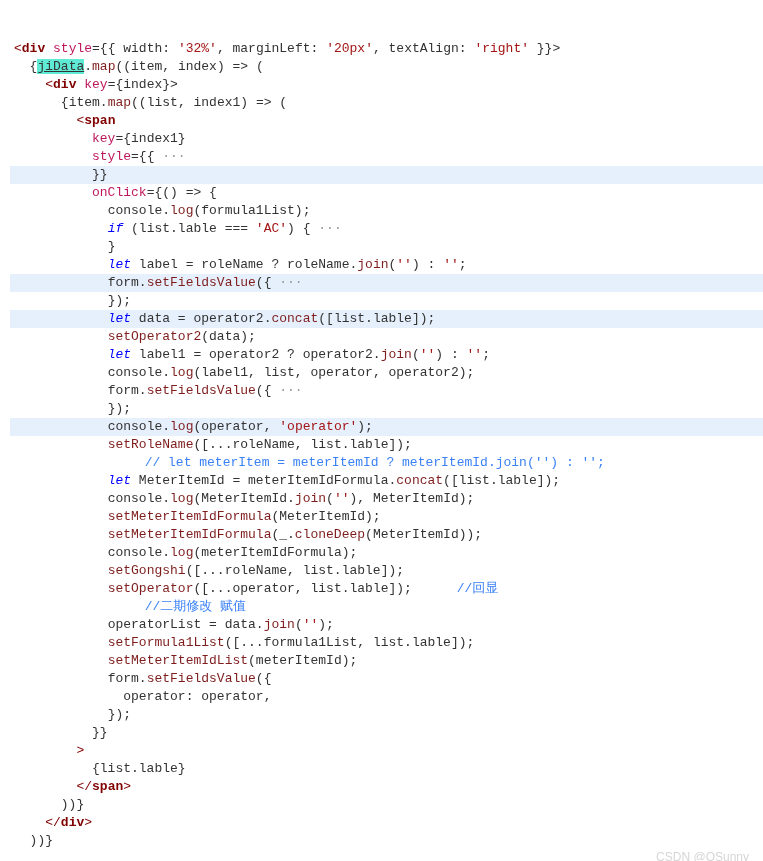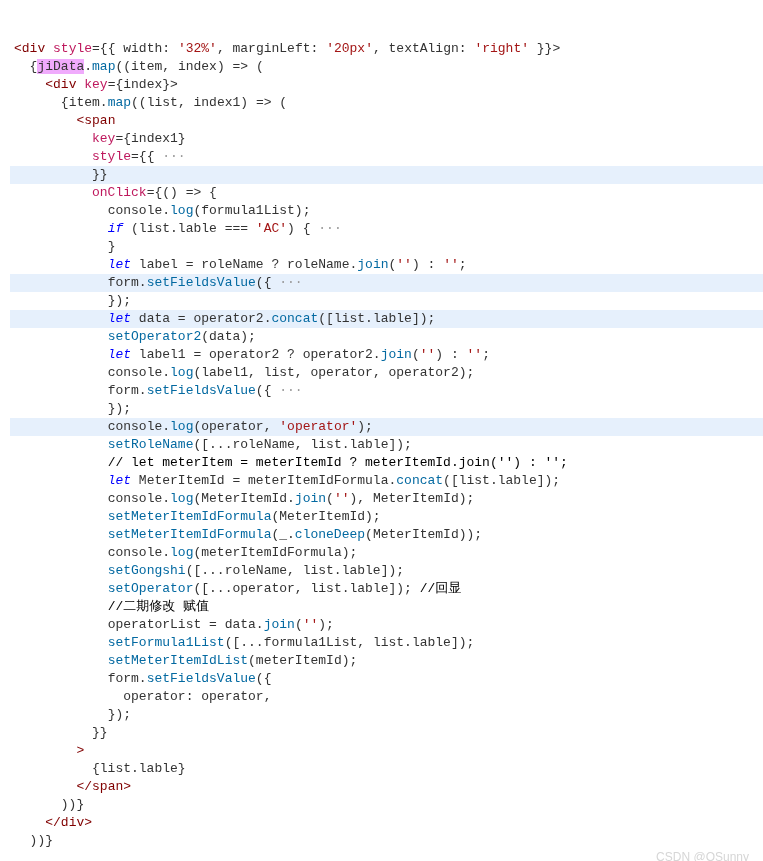--- a/index.html
+++ b/index.html
@@ -12,30 +12,30 @@
     width: 763px;
   }
   .editor {
     position: relative;
     padding: 4px 0 4px 10px;
     white-space: pre;
     color: #333;
   }
   .line { height: 18px; padding-left: 4px; }
   .hl { background: #e6f0fc; }
-  .sel { background: #f0abfc; }
+  .sel { background: #5eead4; text-decoration: underline; }
   
-  .tag    { color: #800000; }   
+  .tag    { color: #800000; font-weight: bold; }   
   .angle  { color: #800000; }   
   .attr   { color: #be185d; }   
   .brace  { color: #333; }
   .str    { color: #a31515; }   
   .kw     { color: #0000ff; font-style: italic; }   
-  .fn     { color: #0369a1; }
-  .comment{ color: #000000; }
+  .fn     { color: #7f1d1d; }
+  .comment{ color: #3b82f6; margin-left: 37px; }
   .punct  { color: #333; }
   .ellip  { color: #999; }
   .watermark {
     position: absolute;
     right: 14px;
     bottom: 6px;
     font-family: Arial, sans-serif;
     font-size: 12px;
     color: #d6d6d6;
     user-select: none;

